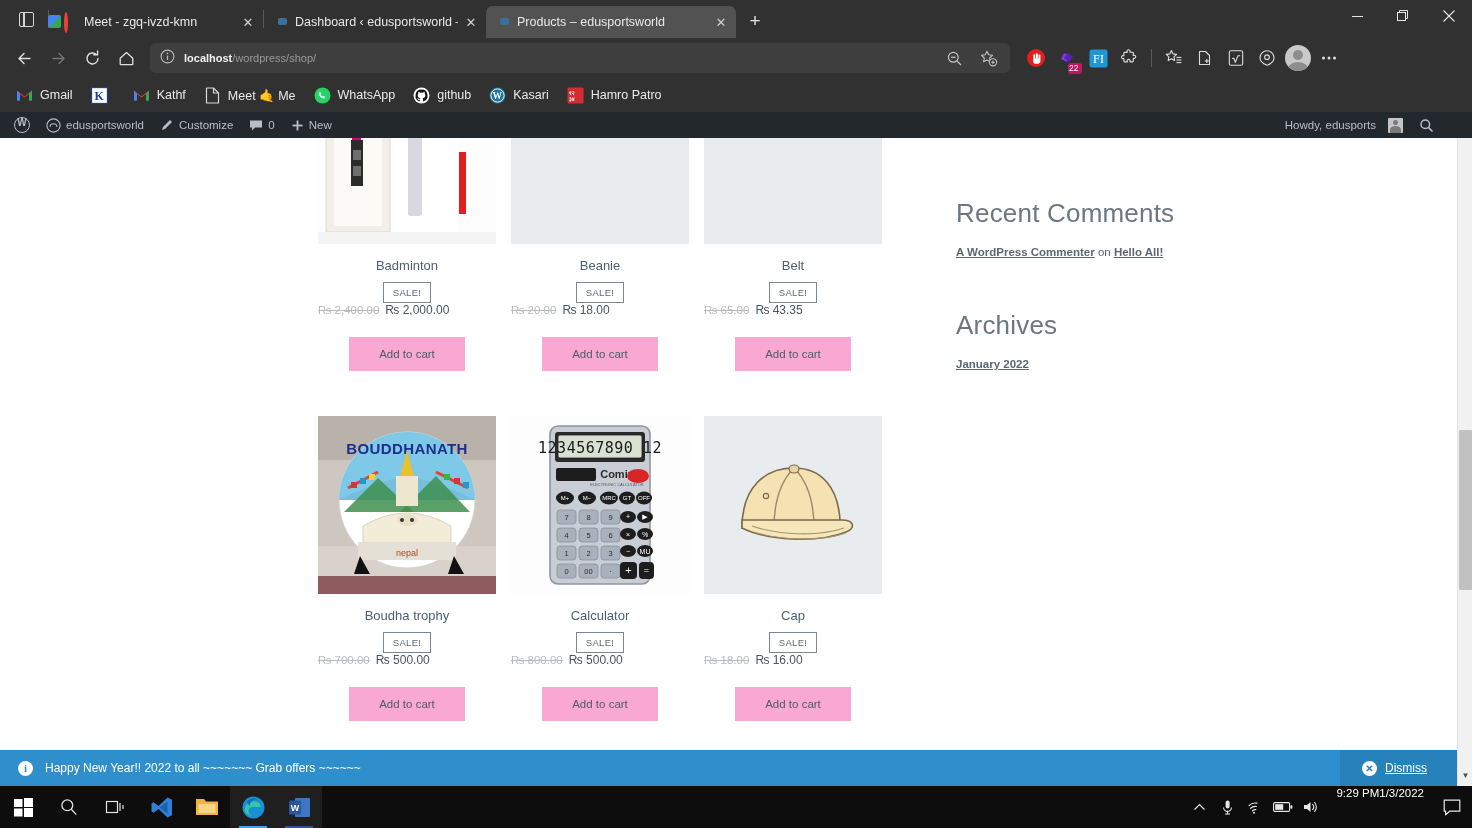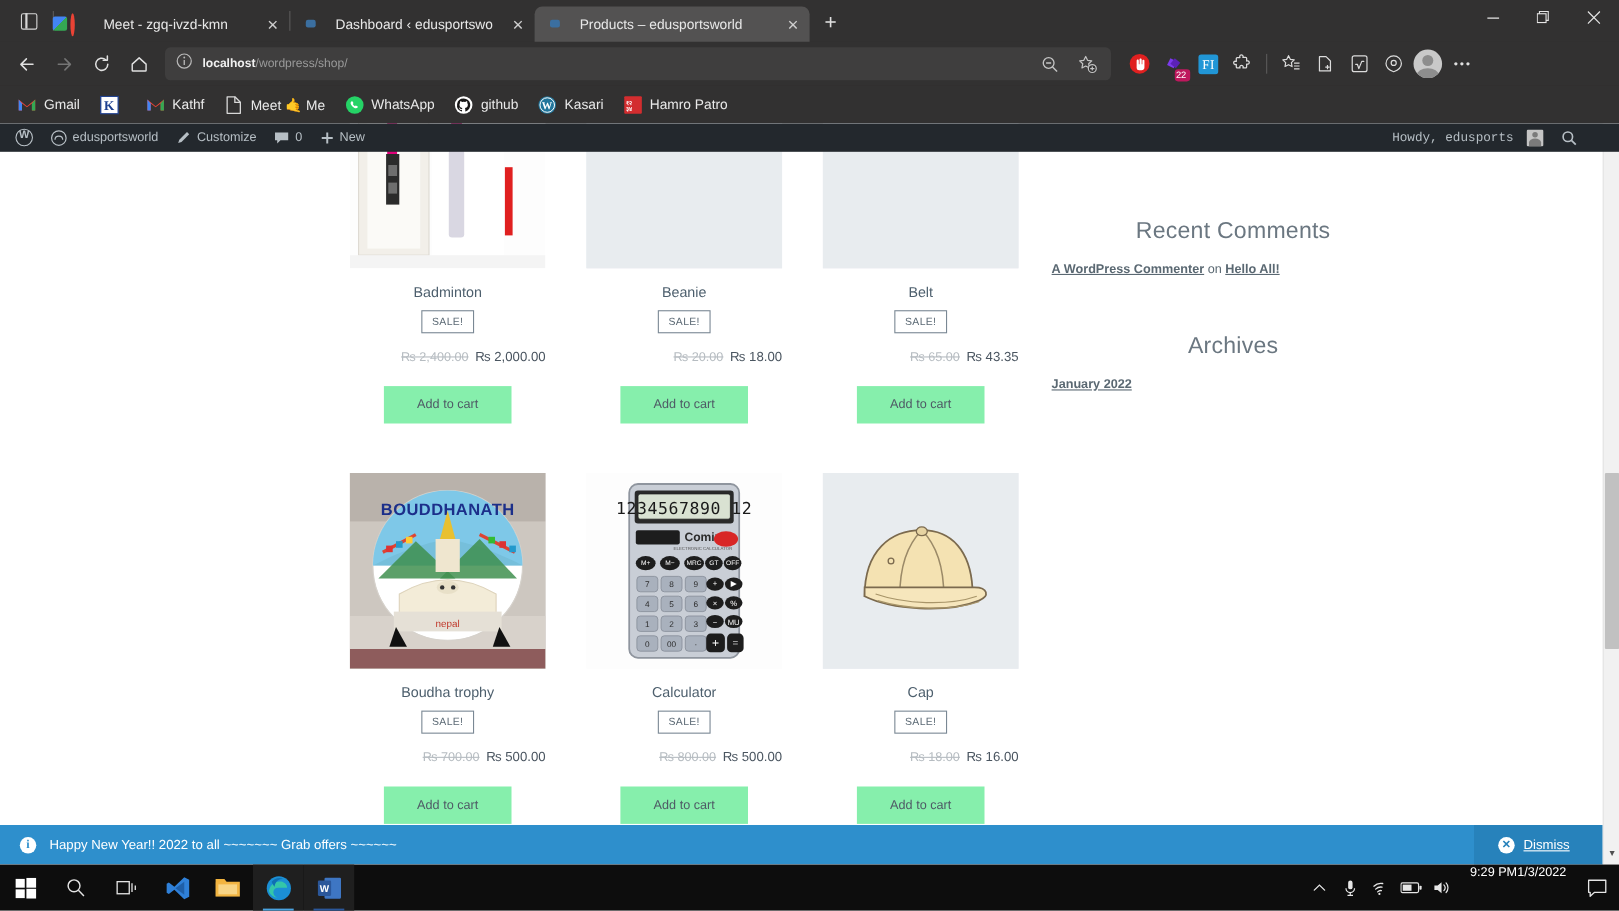--- a/index.html
+++ b/index.html
@@ -23,21 +23,21 @@
     width: 40px; height: 38px; display: flex; align-items: center; justify-content: center;
   }
   .tab-sidebar-icon { width: 15px; height: 15px; border: 1.6px solid #d6d6d6; border-radius: 2px; position: relative; }
   .tab-sidebar-icon::after { content:""; position:absolute; left:3.5px; top:-0.5px; width:1.6px; height:14px; background:#d6d6d6; }
   .tab-divider { width: 1px; height: 18px; background: #5a5a5a; align-self: center; margin: 0 4px 0 2px; }
 
   .tab {
     height: 32px; display: flex; align-items: center;
     border-radius: 7px 7px 0 0;
     padding: 0 6px 0 11px; min-width: 150px; max-width: 250px;
-    position: relative; gap: 14px;
+    position: relative; gap: 4px;
   }
   .tab.inactive { background: transparent; }
   .tab.active { background: #535252; }
   .tab-favicon { width: 16px; height: 16px; flex: 0 0 16px; position: relative; }
   .tab-title {
     font-size: 12.5px; color: #e8e8e8; white-space: nowrap; overflow: hidden;
     flex: 1; text-overflow: clip;
   }
   .tab-close {
     width: 18px; height: 18px; flex: 0 0 18px;
@@ -92,59 +92,59 @@
   
   .viewport { width: 1472px; height: 674px; background: #fff; position: relative; overflow: hidden; }
 
   
   .wpadmin {
     height: 26px; background: #23282d; color: #b7bfc5;
     display: flex; align-items: center; font-size: 11.5px; padding-left: 6px;
     position: relative; z-index: 5;
   }
   .wpa-item { display: flex; align-items: center; gap: 5px; padding: 0 8px; height: 26px; white-space: nowrap; }
-  .wpa-right { margin-left: auto; display: flex; align-items: flex-end; padding-right: 30px; font-family: Liberation Mono, monospace; }
+  .wpa-right { margin-left: auto; display: flex; align-items: flex-end; padding-right: 30px; }
   .wpa-avatar { width: 15px; height: 15px; background: #c5c5c5; border-radius: 1px; margin-left: 7px; position: relative; }
   .wpa-avatar::before{content:"";position:absolute;left:5px;top:2px;width:5px;height:5px;border-radius:50%;background:#7b7b7b;}
   .wpa-avatar::after{content:"";position:absolute;left:2px;top:8px;width:11px;height:7px;border-radius:50% 50% 0 0;background:#7b7b7b;}
   .wp-logo { width:16px;height:16px;border-radius:50%;border:1.6px solid #b7bfc5;position:relative;flex:0 0 16px;}
   .wp-logo::after{content:"W";position:absolute;left:2.3px;top:-1.5px;font-size:10px;font-weight:bold;color:#b7bfc5;}
 
   
   .shop-wrap { position: relative; height: 648px; background: #fff; }
   .products {
     position: absolute; left: 318px; top: 0; width: 620px;
   }
-  .prow { display: flex; gap: 37px; }
+  .prow { display: flex; gap: 15px; }
   .pcard { width: 178px; }
   .pthumb {
     width: 178px; height: 178px; background: #e8ecef;
     display: flex; align-items: flex-start; justify-content: center; overflow: hidden;
     position: relative;
   }
   .ptitle { text-align: center; font-size: 13px; color: #4d5f6d; margin-top: 14px; font-weight: 400; }
   .psale-wrap { display: flex; justify-content: center; margin-top: 9px; }
   .psale {
     border: 1px solid #7a8894; color: #5c6a75; font-size: 9.5px;
     padding: 4px 9px; letter-spacing: 0.3px;
   }
-  .pprice { text-align: right; margin-top: 14px; font-size: 11.5px; color: #5a6872; }
+  .pprice { text-align: left; font-size: 11.5px; color: #5a6872; }
   .pprice del { color: #b6bcc1; text-decoration: line-through; margin-right: 6px; }
   .pprice ins { text-decoration: none; color: #4a5560; font-size: 12px; }
   .pcart-wrap { display: flex; justify-content: center; margin-top: 20px; }
   .pcart {
-    background: #86efac; color: #4f5b66; border: none;
+    background: #f9a8d4; color: #4f5b66; border: none;
     font-size: 11.5px; padding: 11px 30px; font-family: inherit; cursor: pointer;
     min-width: 81px;
   }
 
   
   .sidebar { position: absolute; left: 956px; top: 60px; width: 330px; }
   .widget-title {
-    font-size: 21px; color: #6b7781; font-weight: 400; letter-spacing: 0.2px; text-align: center;
+    font-size: 26px; color: #6b7781; font-weight: 400; letter-spacing: 0.2px;
   }
   .widget-body { margin-top: 17px; font-size: 11.5px; color: #5a6872; }
   .widget-body a { color: #5a6872; text-decoration: underline; font-weight: bold; }
   .widget-body span.plain { font-weight: normal; }
   .widget + .widget { margin-top: 52px; }
 
   
   .notice {
     position: absolute; left: 0; bottom: 0; width: 1457px; height: 36px;
     background: #2e8fcc; display: flex; align-items: center; color: #fff; font-size: 12px;

